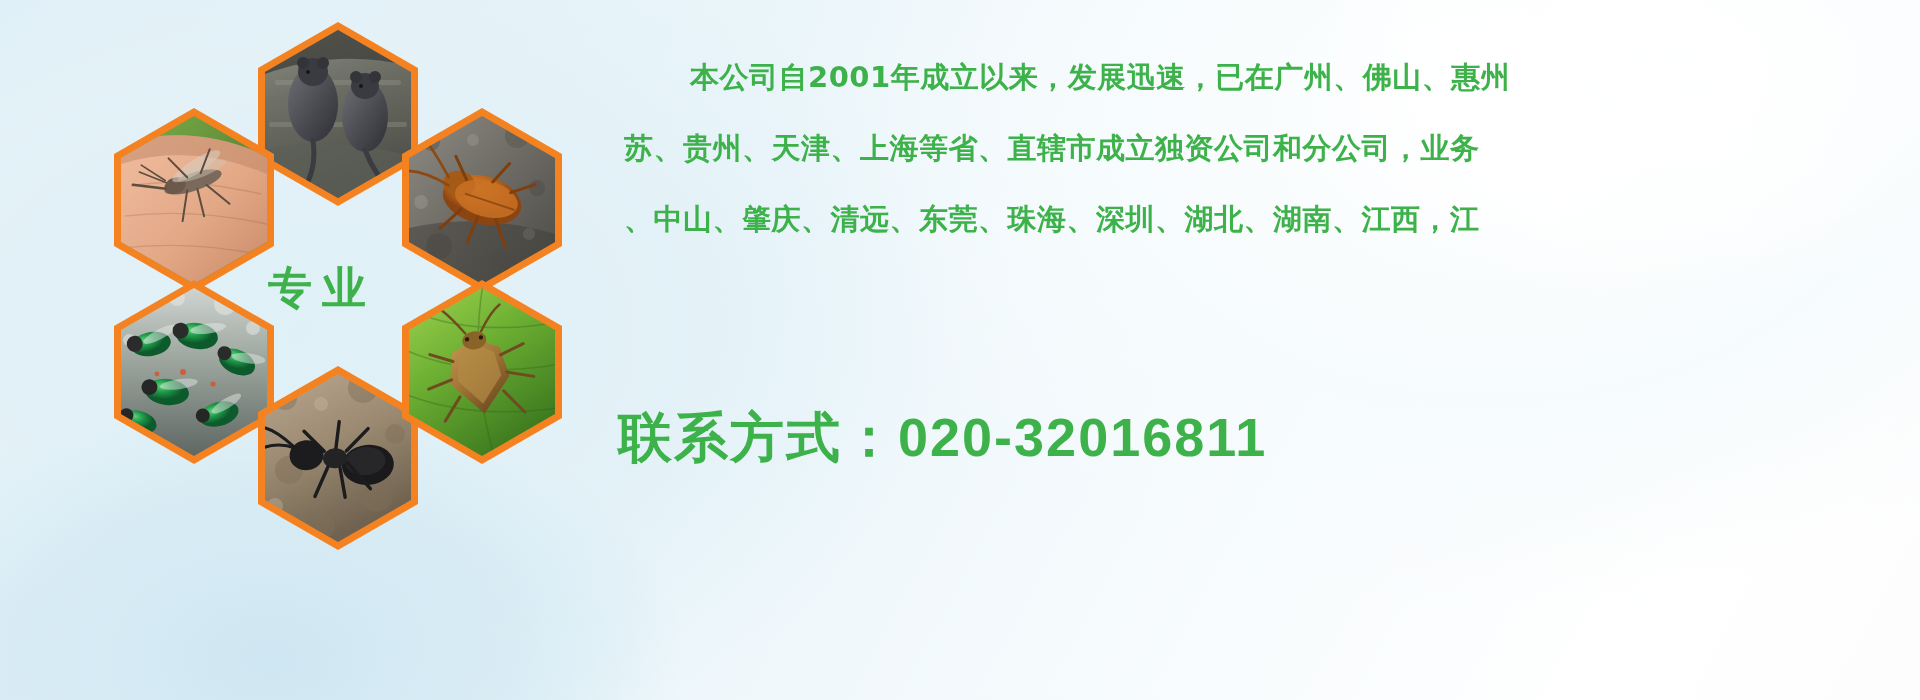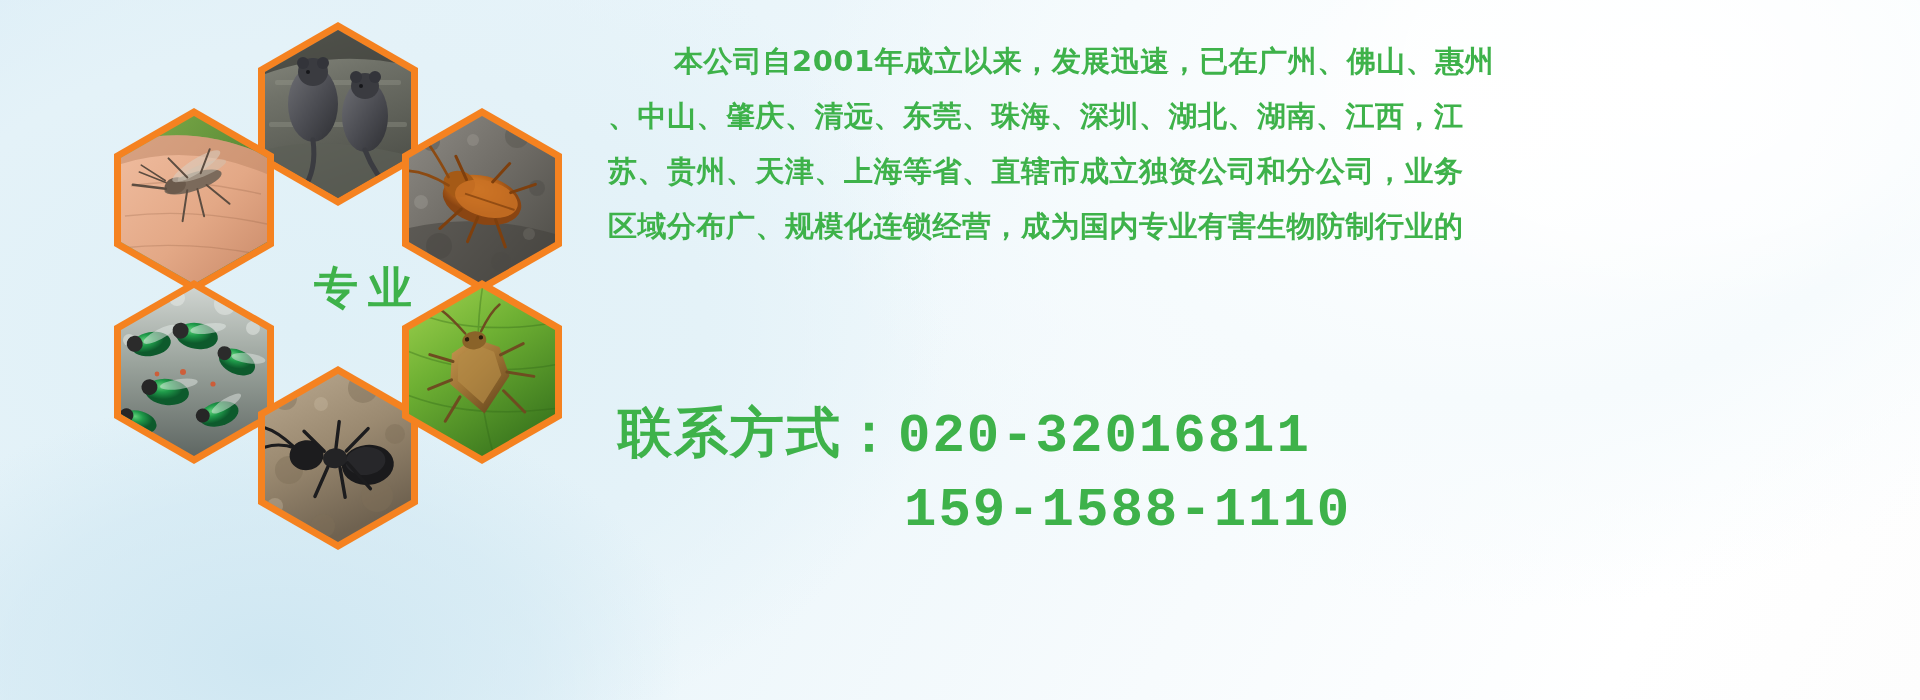--- a/index.html
+++ b/index.html
@@ -41,45 +41,45 @@
     width:146px;height:168px;
     -webkit-clip-path:polygon(50% 0%,100% 25%,100% 75%,50% 100%,0% 75%,0% 25%);
     clip-path:polygon(50% 0%,100% 25%,100% 75%,50% 100%,0% 75%,0% 25%);
     position:relative;overflow:hidden;
   }
   .hex-inner>svg{position:absolute;inset:0;width:100%;height:100%;display:block;}
 
   
   #hex-center{
     position:absolute;width:164px;height:188px;left:168px;top:186px;
-    display:flex;flex-direction:column;align-items:flex-end;justify-content:center;
+    display:flex;flex-direction:column;align-items:flex-start;justify-content:center;
     gap:6px;
   }
   #hex-center .zh{
     color:#3eb24a;font-size:44px;font-weight:bold;letter-spacing:10px;
     text-indent:10px;line-height:1.18;
     font-family:"DejaVu Sans","Liberation Sans",sans-serif;
   }
 
   
   #copy{
     position:absolute;left:608px;top:34px;width:1290px;
   }
   #copy p{
-    margin:0;color:#3eb24a;
+    margin:16px;color:#3eb24a;
     font-size:29px;line-height:55px;font-weight:bold;
     letter-spacing:.5px;white-space:nowrap;
     font-family:"DejaVu Sans","Liberation Sans",sans-serif;
   }
   #copy p.first{text-indent:66px;}
 
   #contact{
     position:absolute;left:618px;top:400px;width:1300px;
     color:#3eb24a;font-weight:bold;
-    font-family:Liberation Mono, monospace;
+    font-family:Liberation Sans, sans-serif;
   }
   #contact .line1{font-size:54px;line-height:74px;letter-spacing:2px;white-space:nowrap;}
   #contact .line2{font-size:54px;line-height:74px;letter-spacing:2px;white-space:nowrap;padding-left:286px;}
 </style>
 </head>
 <body>
 
 <div id="banner">
   <div id="wash-bl"></div>
   <div id="wash-tr"></div>
@@ -369,26 +369,22 @@
       </div>
     </div>
 
     <div id="hex-center">
       <div class="zh">专业</div>
     </div>
   </div>
 
   <div id="copy">
     <p class="first">本公司自2001年成立以来，发展迅速，已在广州、佛山、惠州</p>
+    <p>苏、贵州、天津、上海等省、直辖市成立独资公司和分公司，业务</p>
     <p>、中山、肇庆、清远、东莞、珠海、深圳、湖北、湖南、江西，江</p>
-    <p>苏、贵州、天津、上海等省、直辖市成立独资公司和分公司，业务</p>
-    <p>区域分布广、规模化连锁经营，成为国内专业有害生物防制行业的</p>
   </div>
 
   <div id="contact">
     <div class="line1">
       <span>联系方式：</span><span>020-32016811</span>
     </div>
-    <div class="line2">
-      <span>159-1588-1110</span>
-    </div>
   </div>
 </div>
 
 </body></html>

